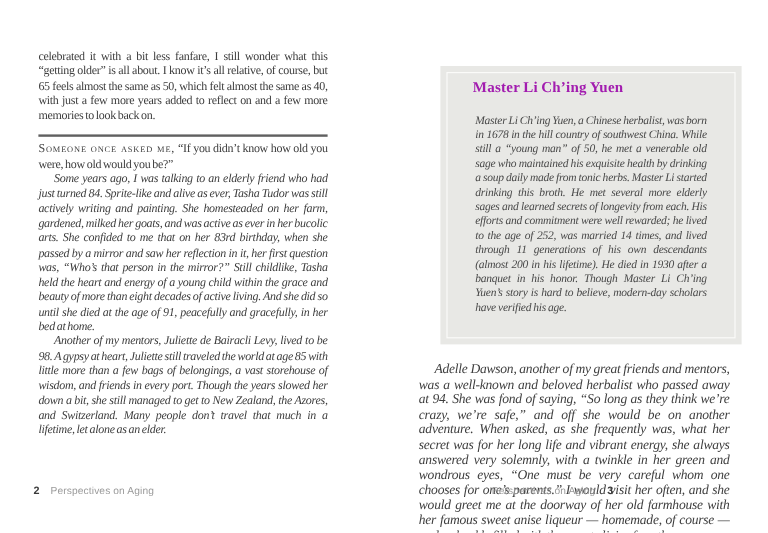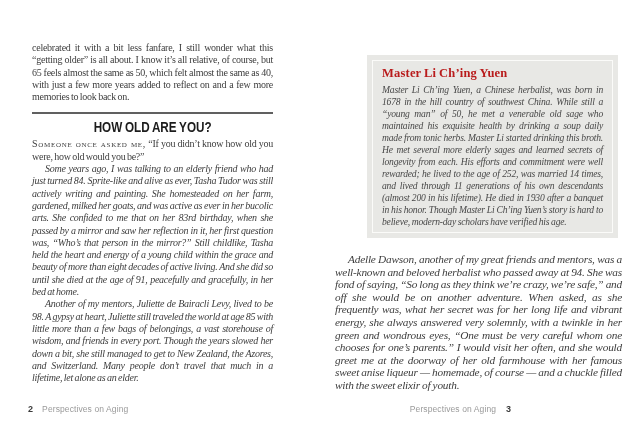--- a/index.html
+++ b/index.html
@@ -39,38 +39,38 @@
 
   .smallcaps{font-variant:small-caps;letter-spacing:0.7px;}
 
   
   .right-col{
     position:absolute;left:335px;top:55px;width:287px;
     font-size:11.3px;line-height:12.6px;
     letter-spacing:-0.2px;word-spacing:-0.5px;
     text-align:justify;
   }
-  .right-col p{margin:0;}
+  .right-col p{margin:14px;}
 
   .sidebar-box{
     position:relative;
     margin:0 4px 0 32px;
     background:#e8e8e5;
     min-height:170px;
     padding:11px 15px 10px 15px;
     box-sizing:border-box;
   }
   .sidebar-box::before{
     content:"";position:absolute;left:5px;top:5px;right:5px;bottom:5px;
     border:1px solid #fbfbf9;pointer-events:none;
   }
   .sidebar-title{
     font-family:"Liberation Serif", serif;
     font-weight:bold;font-size:12.5px;line-height:15px;
-    color:#b91c1c;margin:0 0 3px 0;text-align:left;
+    color:#a21caf;margin:0 0 3px 12px;text-align:left;
     letter-spacing:0.2px;
   }
   .sidebar-body{
     font-style:italic;
     font-size:9.6px;line-height:12px;
     letter-spacing:-0.2px;word-spacing:-0.5px;
     color:#484848;text-align:justify;margin:0;
   }
   .right-para{margin-top:15px !important;}
 
@@ -90,23 +90,20 @@
 </head>
 <body>
 
 <div class="spread">
 
   <div class="left-col">
     <p>celebrated it with a bit less fanfare, I still wonder what this “getting older” is all about. I know it’s all relative, of course, but 65 feels almost the same as 50, which felt almost the same as 40, with just a few more years added to reflect on and a few more memories to look back on.</p>
 
     <hr class="divider">
 
-    <h2 class="section-heading">
-      <span>HOW OLD ARE YOU?</span>
-    </h2>
 
     <p><span class="smallcaps">Someone once asked me,</span><span> “If you didn’t know how old you were, how old would you be?”</span></p>
 
     <p class="para-indent">Some years ago, I was talking to an elderly friend who had just turned 84. Sprite-like and alive as ever, Tasha Tudor was still actively writing and painting. She homesteaded on her farm, gardened, milked her goats, and was active as ever in her bucolic arts. She confided to me that on her 83rd birthday, when she passed by a mirror and saw her reflection in it, her first question was, “Who’s that person in the mirror?” Still childlike, Tasha held the heart and energy of a young child within the grace and beauty of more than eight decades of active living. And she did so until she died at the age of 91, peacefully and gracefully, in her bed at home.</p>
 
     <p class="para-indent">Another of my mentors, Juliette de Bairacli Levy, lived to be 98. A gypsy at heart, Juliette still traveled the world at age 85 with little more than a few bags of belongings, a vast storehouse of wisdom, and friends in every port. Though the years slowed her down a bit, she still managed to get to New Zealand, the Azores, and Switzerland. Many people don’t travel that much in a lifetime, let alone as an elder.</p>
   </div>
 
   <div class="footer footer-left">
     <span class="pagenum">2</span><span>Perspectives on Aging</span>

